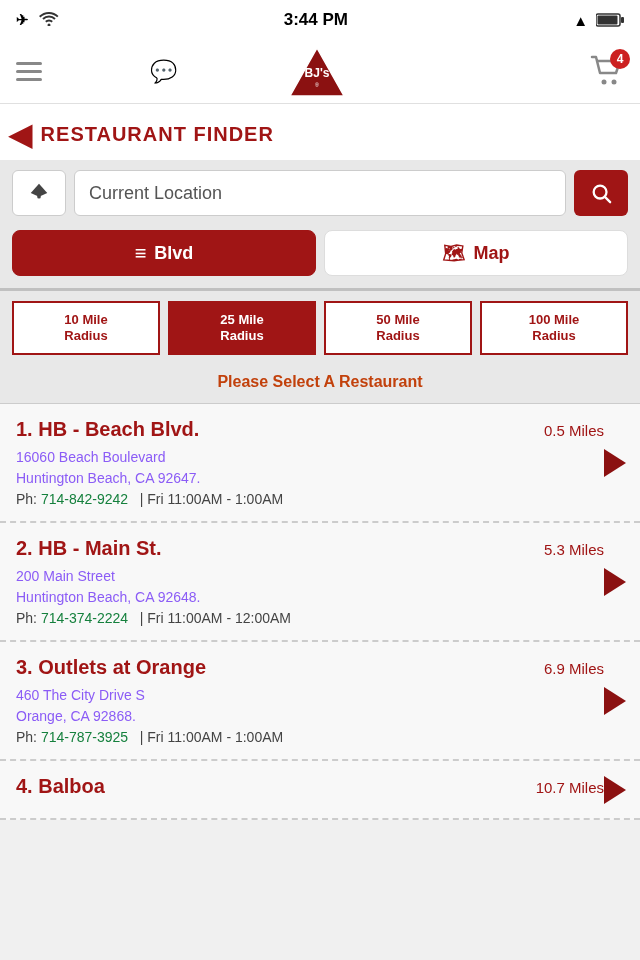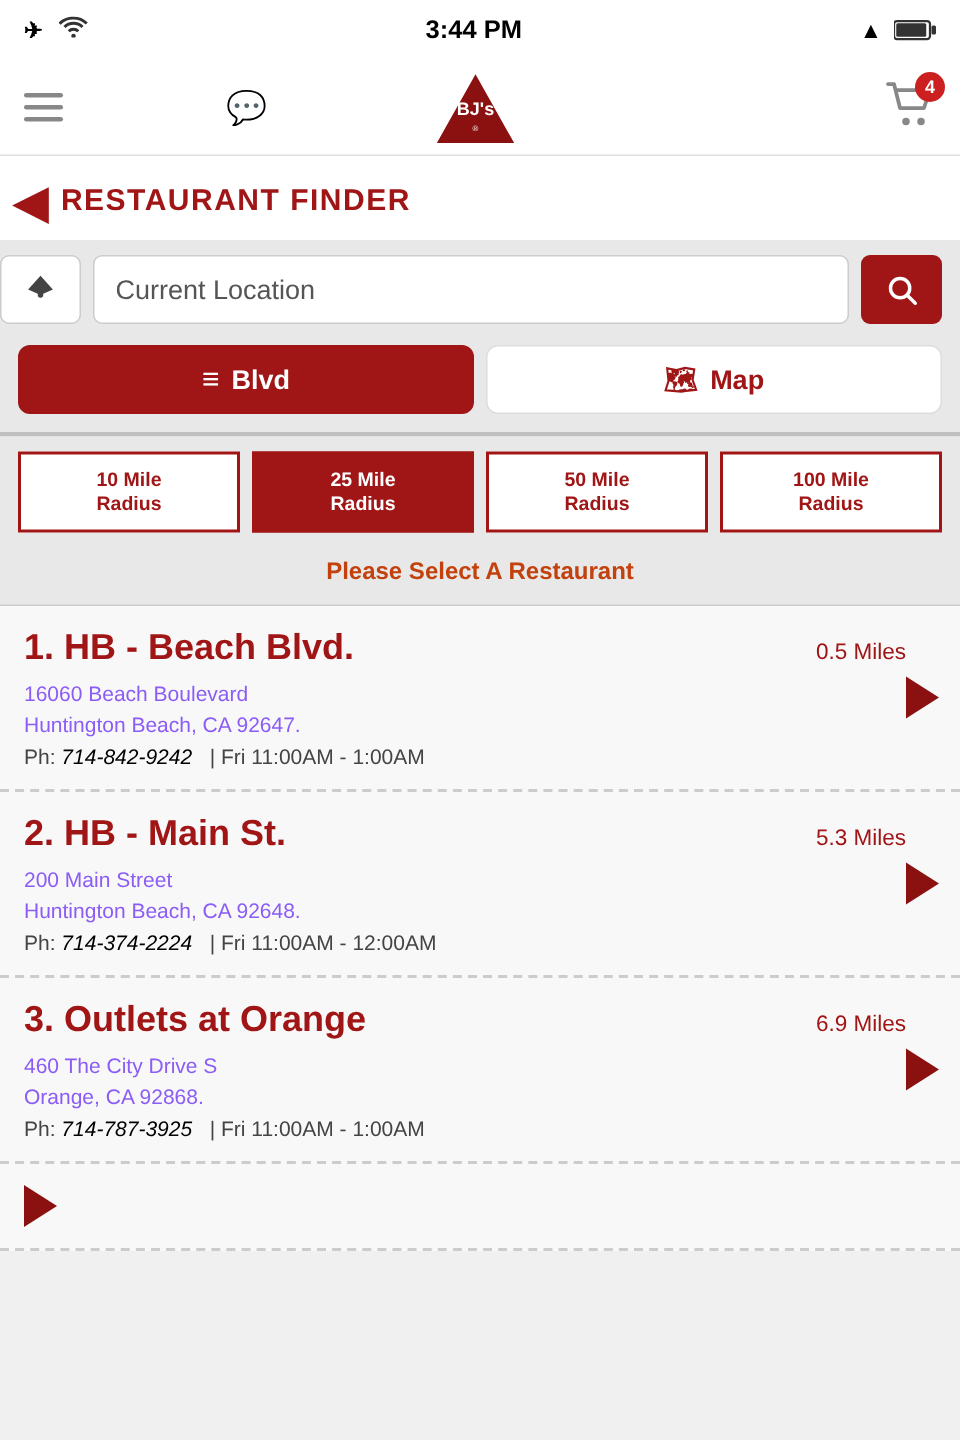--- a/index.html
+++ b/index.html
@@ -87,21 +87,21 @@
       font-weight: 900;
       color: #a01515;
       letter-spacing: 1px;
       text-transform: uppercase;
     }
 
     
     .search-row {
       display: flex;
       align-items: center;
-      padding: 10px 12px 14px 0;
+      padding: 10px 12px 14px 12px;
       gap: 8px;
       background: #e8e8e8;
     }
     .location-btn {
       background: #fff;
       border: 1px solid #ccc;
       border-radius: 6px;
       width: 54px;
       height: 46px;
       display: flex;
@@ -221,43 +221,42 @@
     .restaurant-content {
       flex: 1;
     }
     .restaurant-name-row {
       display: flex;
       justify-content: space-between;
       align-items: baseline;
       margin-bottom: 6px;
     }
     .restaurant-name {
-      font-size: 24px;
+      font-size: 20px;
       font-weight: 700;
       color: #a01515;
     }
     .restaurant-distance {
       font-size: 15px;
       color: #a01515;
       font-weight: 500;
     }
     .restaurant-address {
       font-size: 14px;
       color: #8b5cf6;
       line-height: 1.5;
     }
     .restaurant-phone {
       font-size: 14px;
       color: #444;
       margin-top: 2px;
     }
     .restaurant-phone a {
-      color: #000000;
+      color: #15803d;
       text-decoration: none;
-      font-style: italic;
     }
 
     
     .arrow-right {
       width: 0;
       height: 0;
       border-top: 14px solid transparent;
       border-bottom: 14px solid transparent;
       border-left: 22px solid #8b1111;
     }
@@ -411,16 +410,22 @@
       </div>
       <div class="restaurant-phone">
         Ph: <a href="tel:7147873925">714-787-3925</a>
         &nbsp; | Fri 11:00AM - 1:00AM
       </div>
     </div>
     <div class="arrow-right"></div>
   </div>
 
   <div class="restaurant-item">
+    <div class="restaurant-content">
+      <div class="restaurant-name-row">
+        <span class="restaurant-name">4. Balboa</span>
+        <span class="restaurant-distance">10.7 Miles</span>
+      </div>
+    </div>
     <div class="arrow-right"></div>
   </div>
 
 </div>
 
 </body></html>

